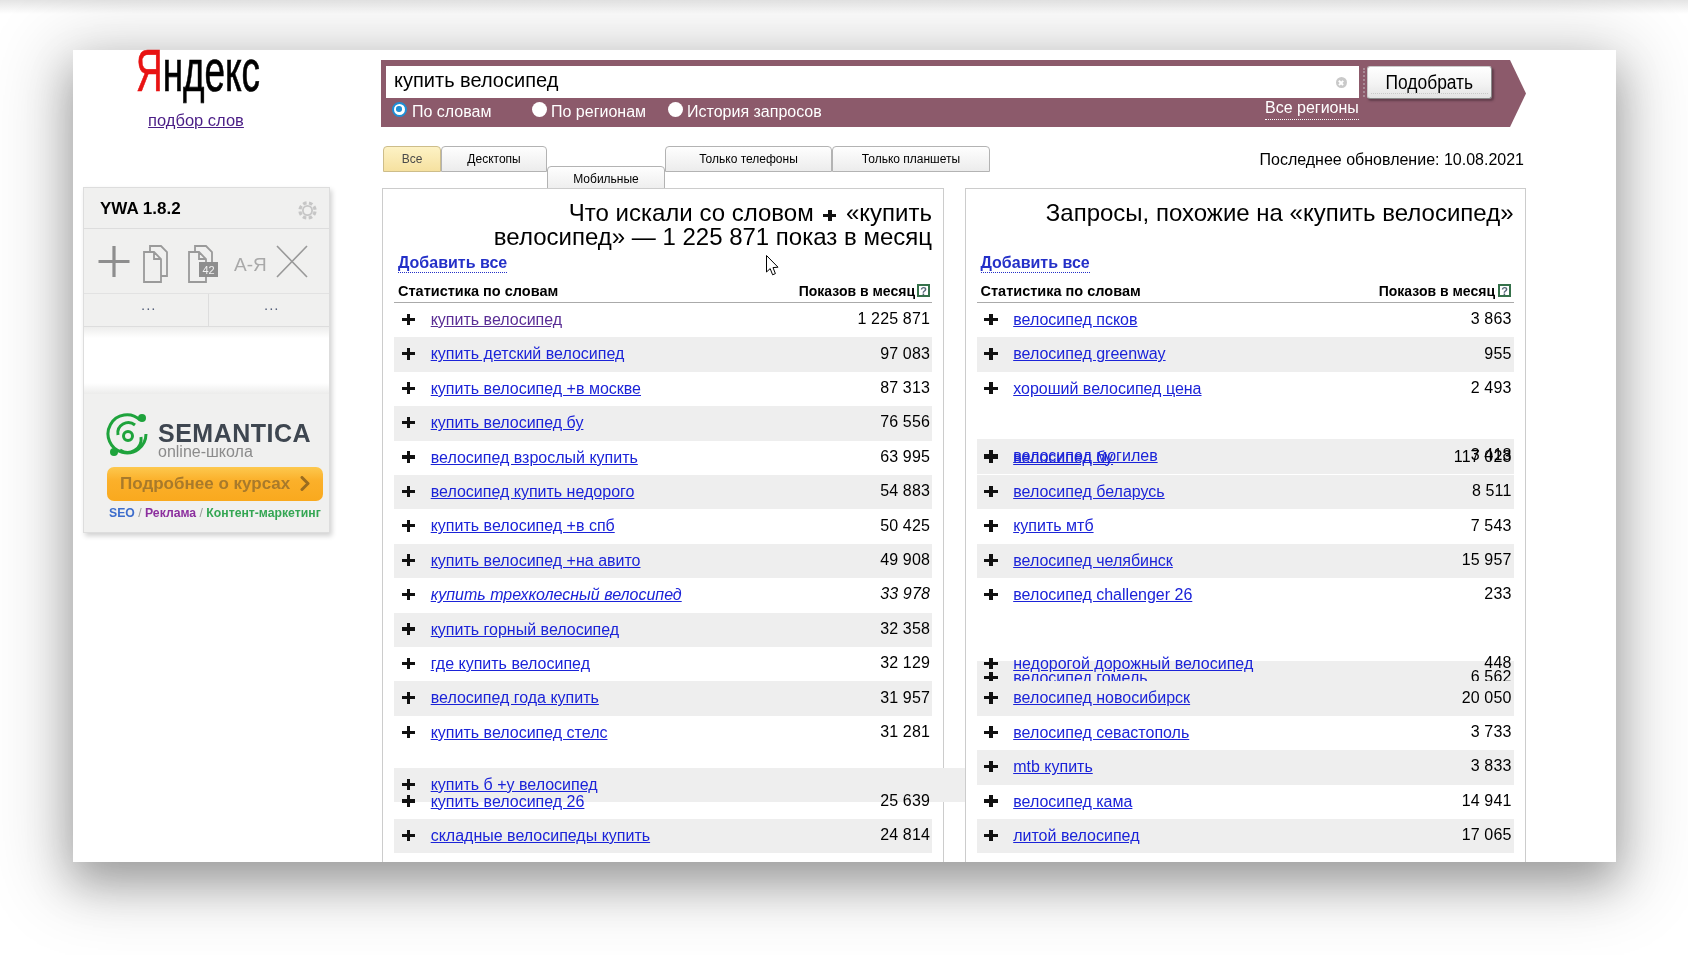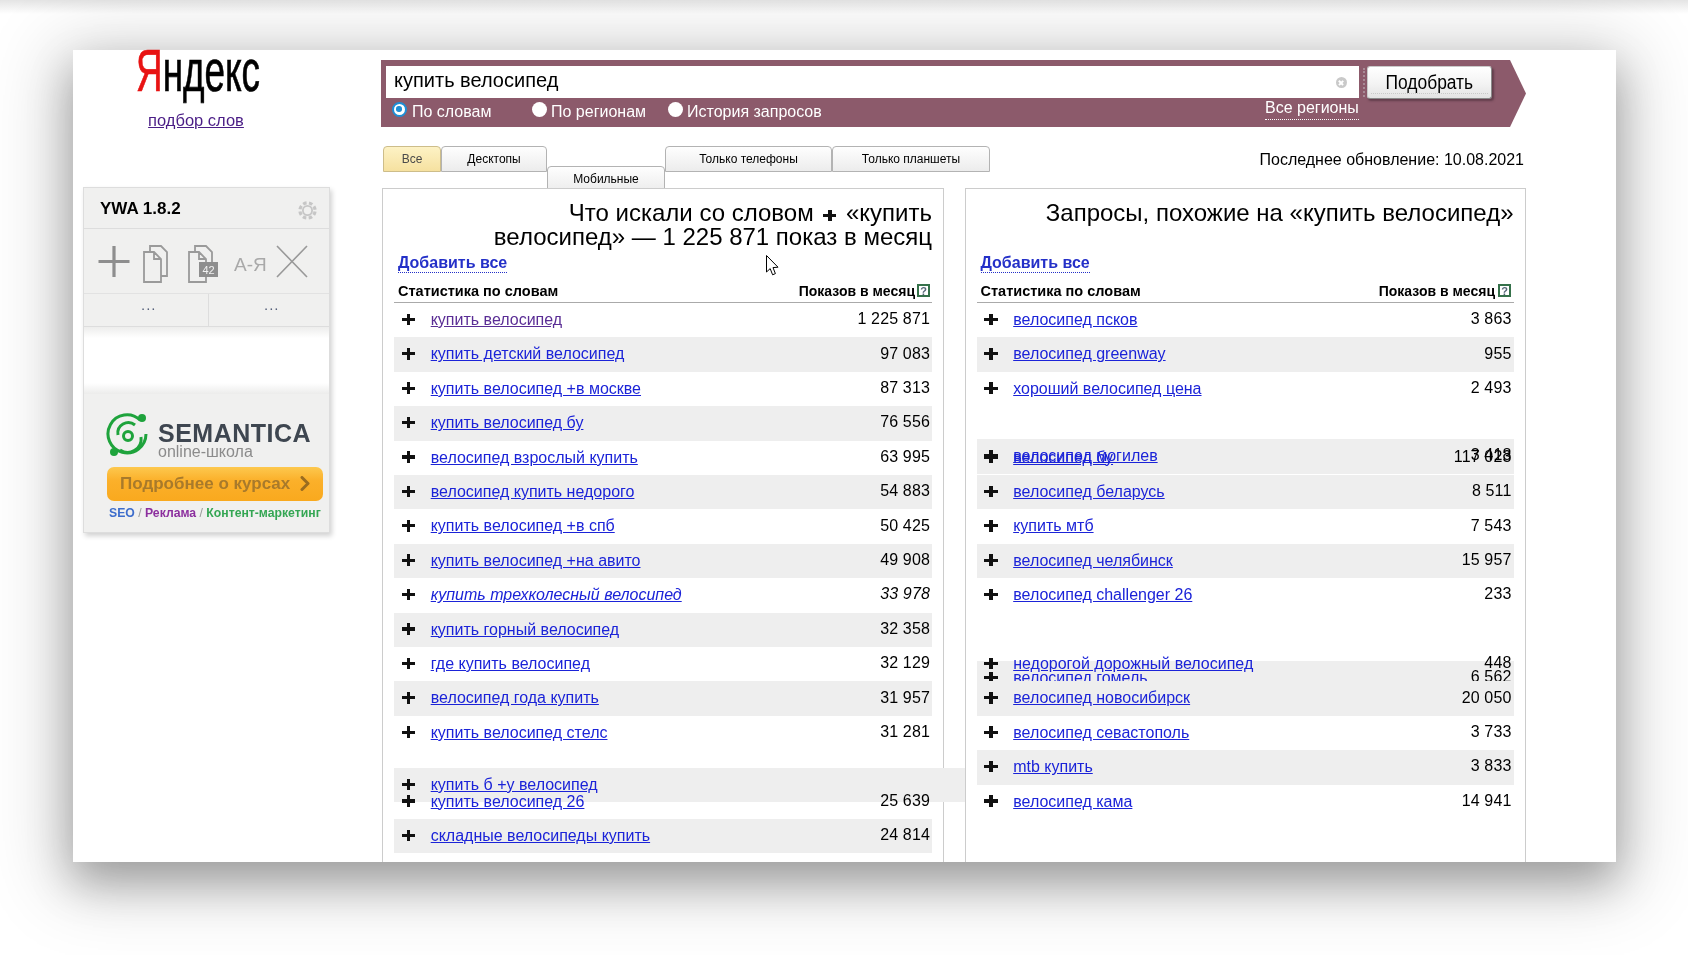--- a/index.html
+++ b/index.html
@@ -286,20 +286,25 @@
 <div class="trow gray" style="left:976.5px;top:750.20px;width:537px;">
       <span class="plus"></span>
       <a class="blink">mtb купить</a>
       <span class="num">3 833</span>
     </div>
 <div class="trow" style="left:976.5px;top:784.60px;width:537px;">
       <span class="plus"></span>
       <a class="blink">велосипед кама</a>
       <span class="num">14 941</span>
     </div>
+<div class="trow gray" style="left:976.5px;top:819.00px;width:537px;">
+      <span class="plus"></span>
+      <a class="blink">литой велосипед</a>
+      <span class="num">17 065</span>
+    </div>
 
 <div id="ywa">
   <div class="hdr">
         <b>YWA 1.8.2</b>
     <svg width="21" height="21" viewBox="0 0 21 21" style="position:absolute; right:11px; top:12px;">
       <circle cx="10.5" cy="10.5" r="4.6" fill="none" stroke="#c6c6c6" stroke-width="1.8"></circle>
       <circle cx="10.5" cy="10.5" r="7.6" fill="none" stroke="#c6c6c6" stroke-width="3.2" stroke-dasharray="3.6 2.4" transform="rotate(8 10.5 10.5)"></circle>
     </svg>
   </div>
   <div class="toolbar">

